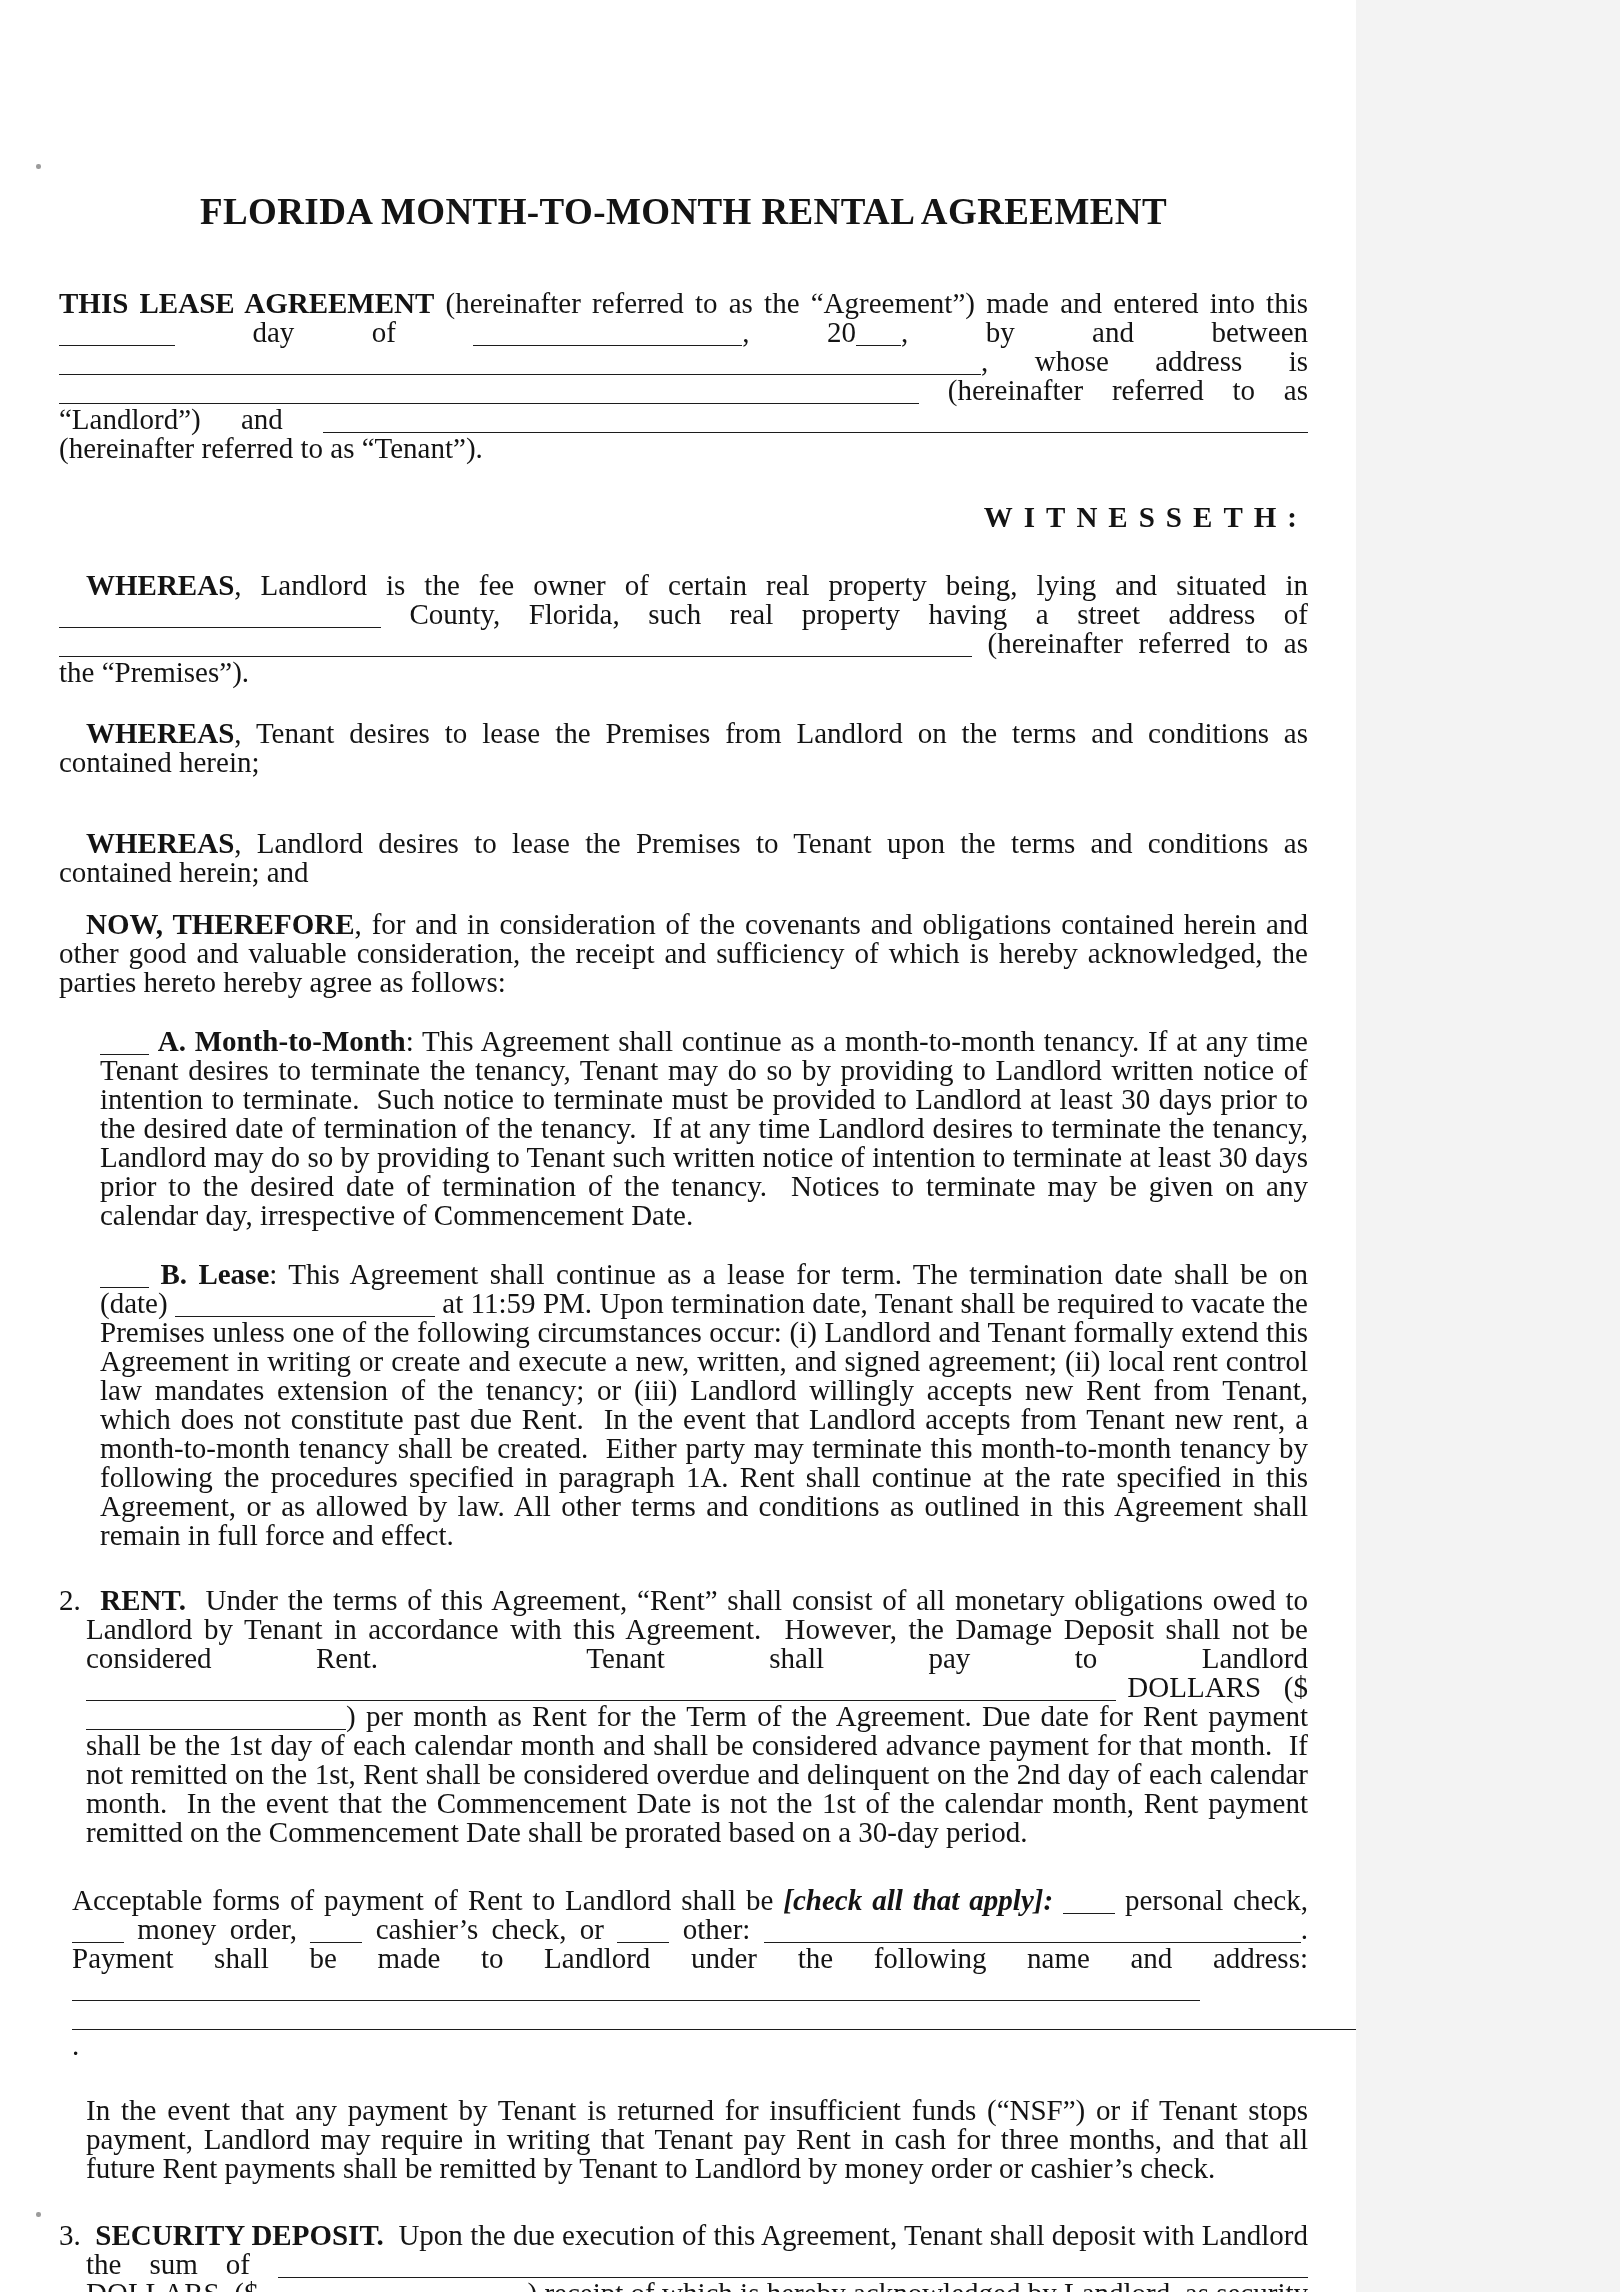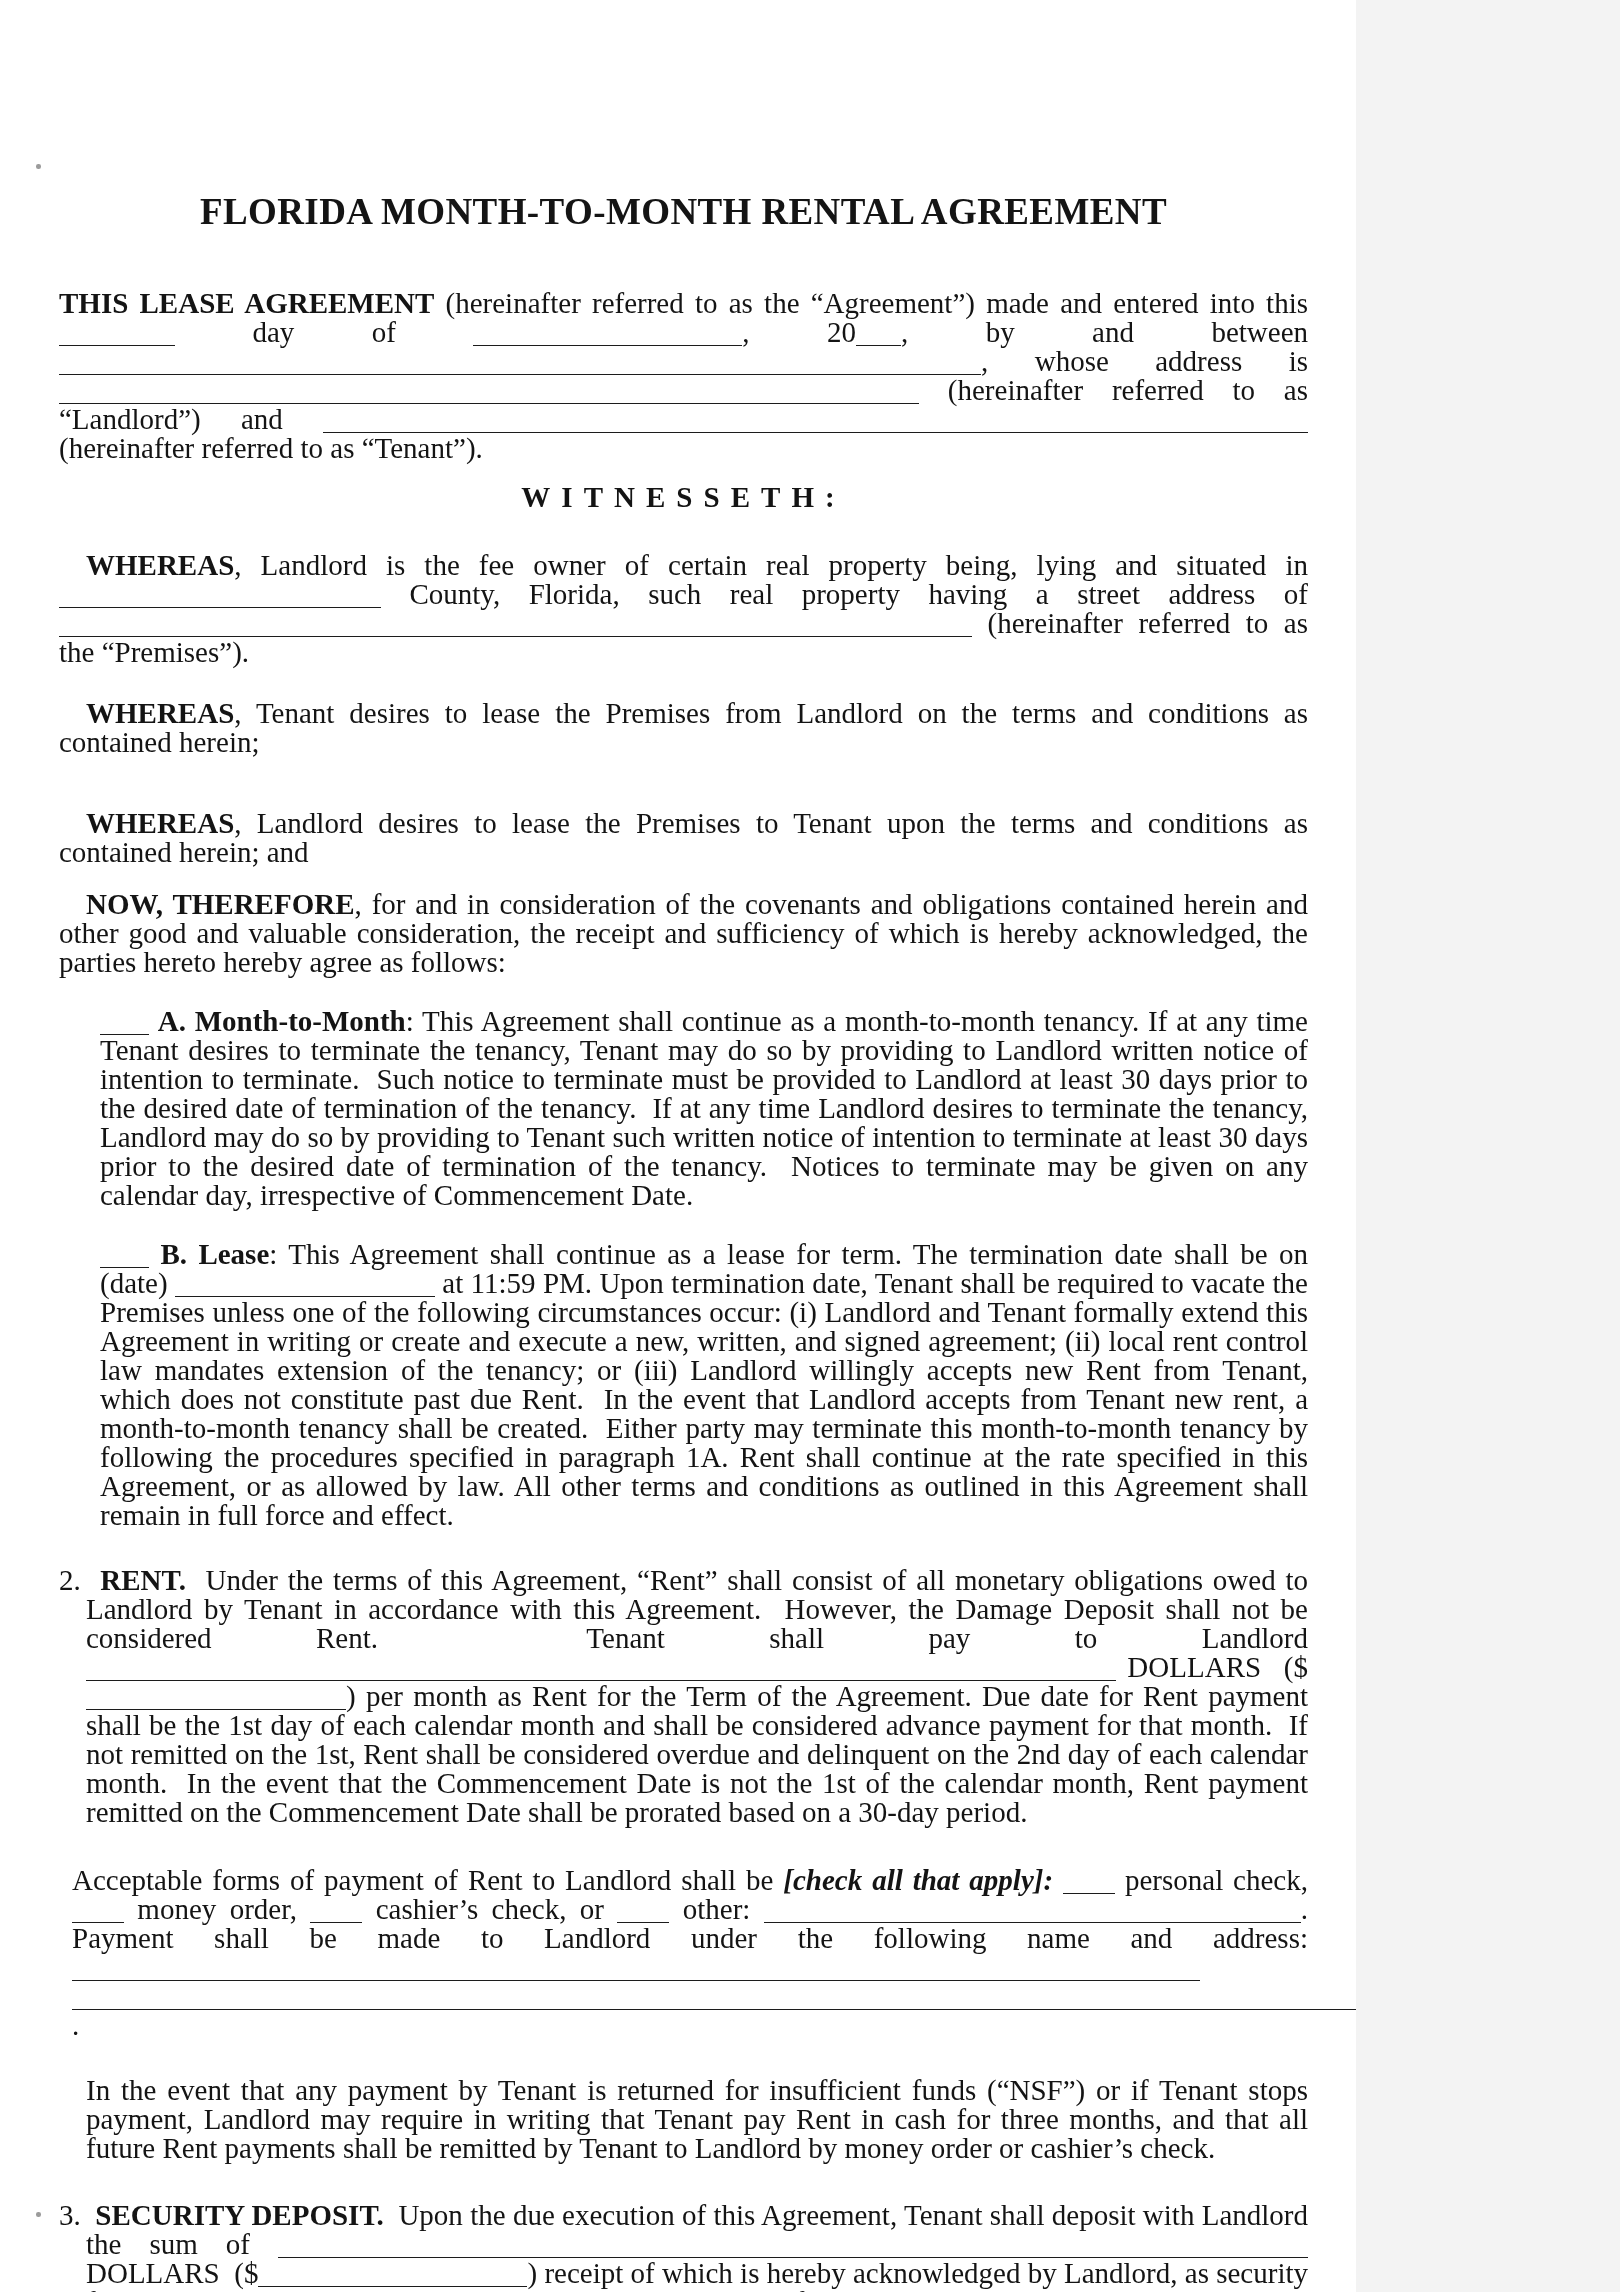--- a/index.html
+++ b/index.html
@@ -19,24 +19,24 @@
   .bi{font-weight:bold;font-style:italic;}
   .title{
     margin-top:190px;
     text-align:center;
     font-size:37px;
     line-height:43px;
     font-weight:bold;
     letter-spacing:0.4px;
   }
   .witnesseth{
-    margin-top:20px;
+    margin-top:40px;
     font-weight:bold;
     letter-spacing:0.38em;
-    text-align:center;
+    text-align:right;
   }
   .b{
     display:inline-block;
     border-bottom:1.8px solid #1c1c1c;
     height:12.5px;
     vertical-align:-3.6px;
   }
   .intro{margin-top:56px;}
   .whereas{text-indent:27px;}
   .w1{margin-top:39px;}

